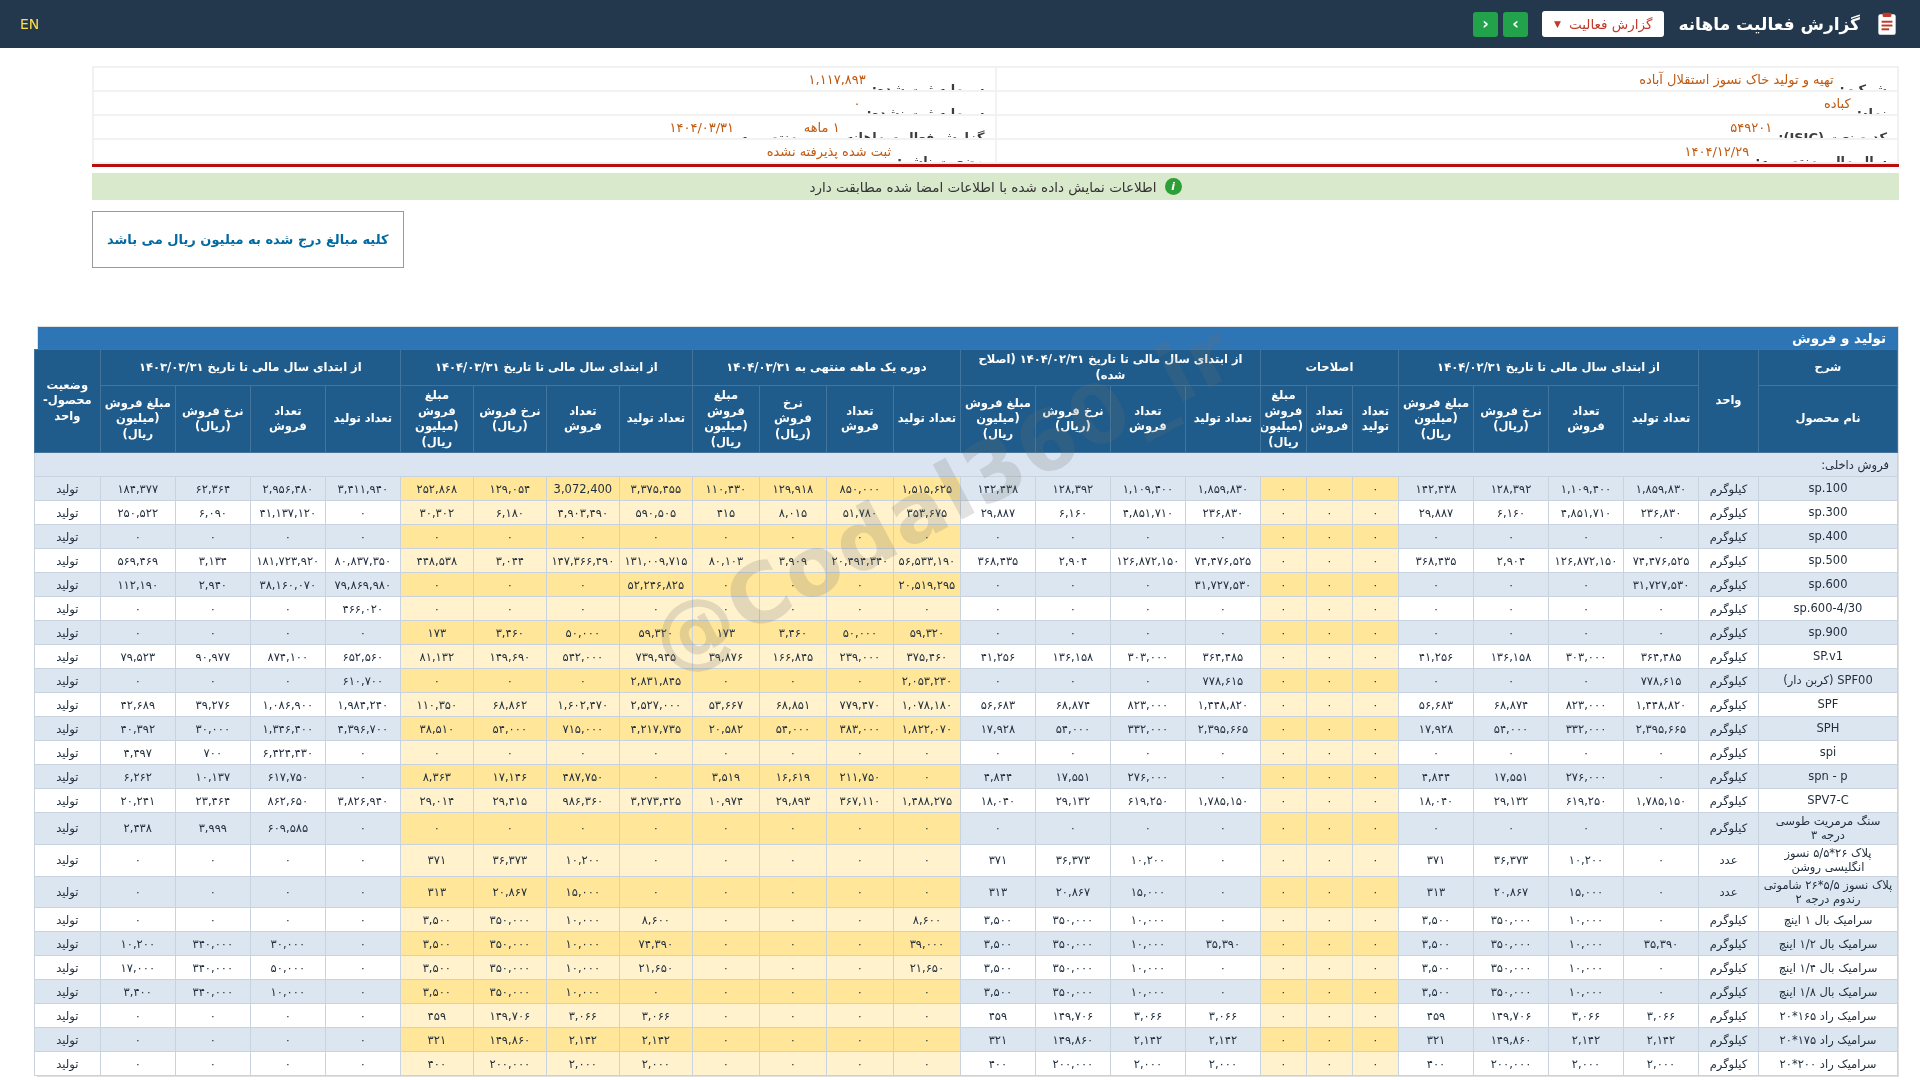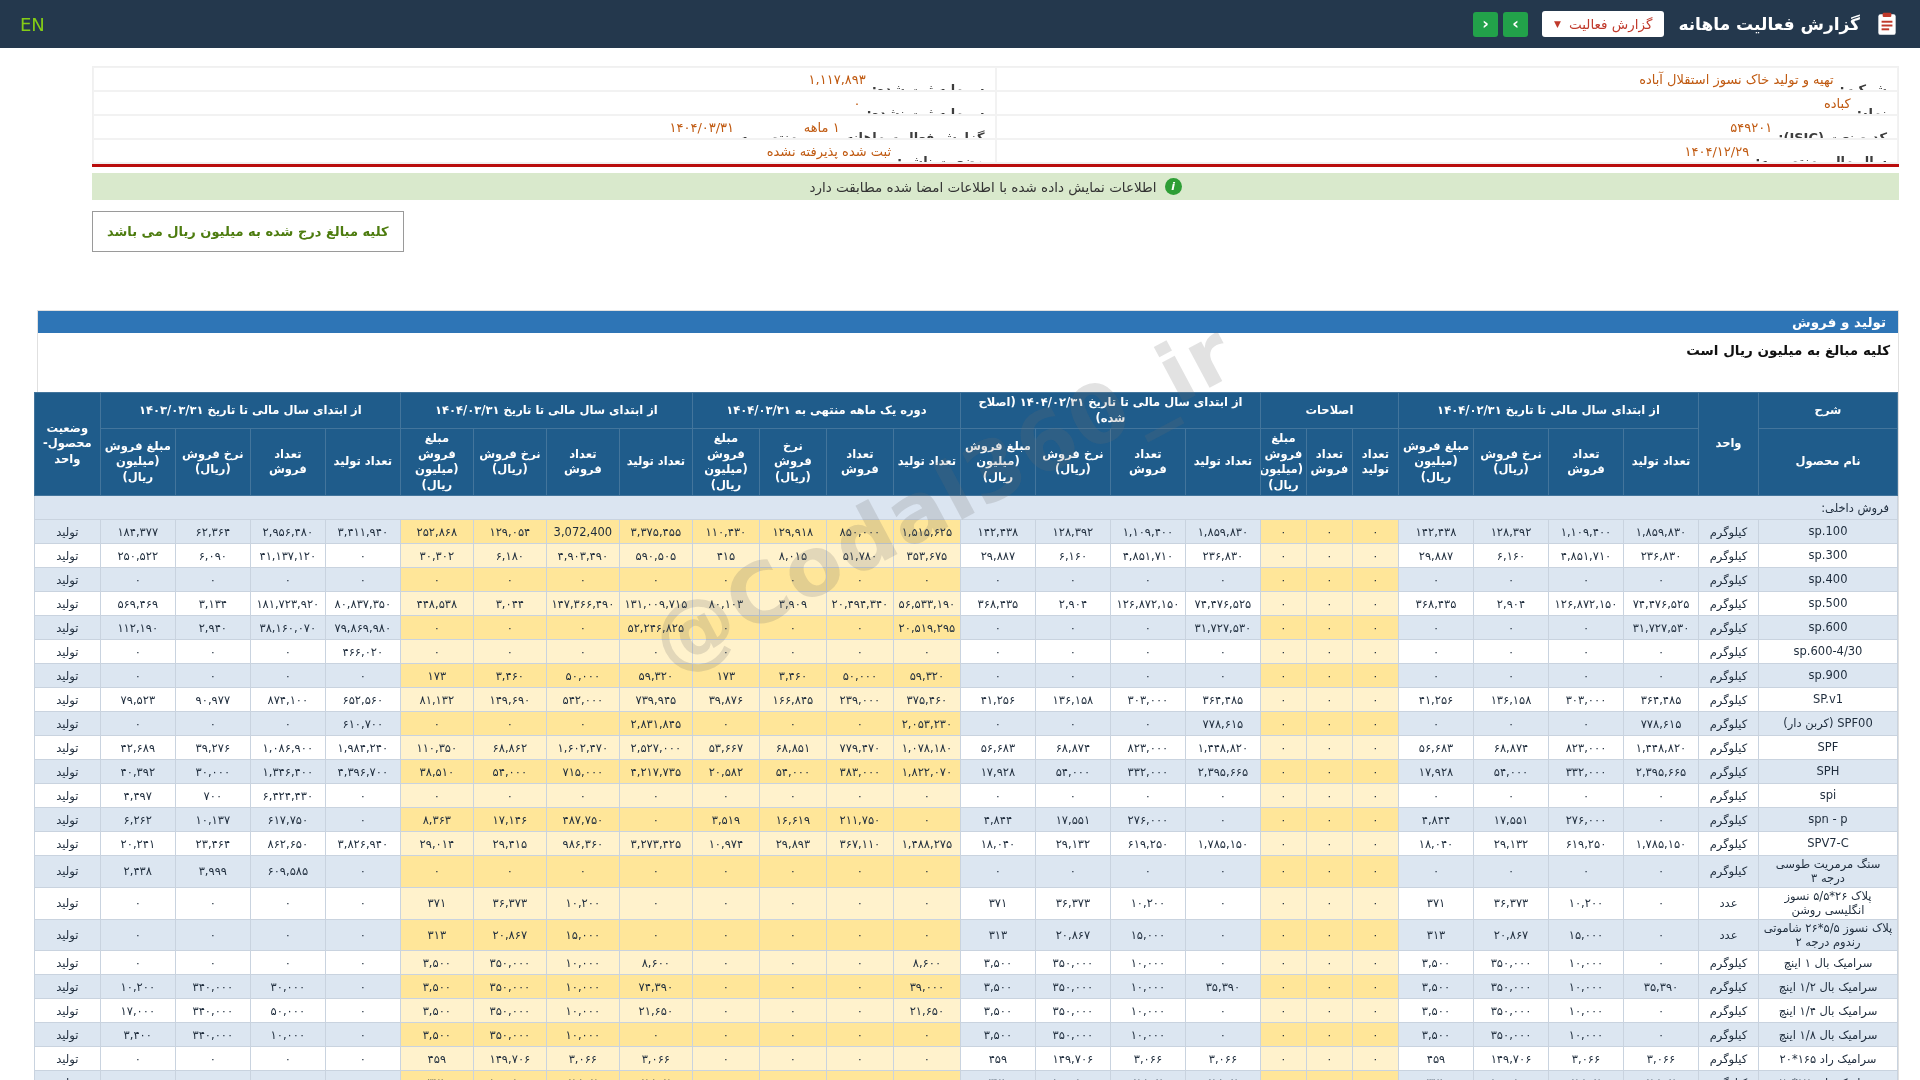--- a/index.html
+++ b/index.html
@@ -11,37 +11,37 @@
   .app-icon { display:flex; align-items:center; }
   .nav-title { color:#fff; font-size:17px; font-weight:bold; }
   .dropdown { background:#fff; border:none; border-radius:3px; padding:5px 12px; color:#c0392b;
               font-size:13.5px; display:flex; align-items:center; gap:8px; cursor:pointer; font-family:inherit; }
   .caret { font-size:9px; color:#c0392b; }
   .nav-btns { display:flex; gap:5px; }
   .nav-btn { width:25px; height:25px; background:#22a24a; color:#fff; border:none; border-radius:3px;
              font-size:16px; font-weight:bold; cursor:pointer; display:flex; align-items:center; justify-content:center;
              padding:0 0 2px 0; font-family:inherit; }
   .spacer { flex:1; }
-  .en-link { color:#84cc16; font-size:18px; cursor:pointer; text-decoration:none; }
+  .en-link { color:#fde047; font-size:14px; cursor:pointer; text-decoration:none; }
 
   
   .info { margin:18px 21px 0 92px; border:1px solid #f0f0f0; }
   .info-row { display:flex; }
   .info-cell { flex:1; display:flex; align-items:center; gap:6px; height:24px; padding:0 10px;
                border:1px solid #f2f2f2; font-size:13px; white-space:nowrap; overflow:hidden; }
   .lbl { font-weight:bold; color:#3d3d3d;margin-top:20px; }
   .val { color:#c05a11; }
   .redline { height:3px; background:#b90c0c; margin:0 21px 0 92px; }
   .notice { margin:6px 21px 0 92px; height:27px; background:#d9e9cc; display:flex; align-items:center;
             justify-content:center; gap:8px; font-size:13.5px; color:#333; }
   .notice-ic { width:17px; height:17px; border-radius:50%; background:#2e9e36; color:#fff; font-size:11px;
                font-weight:bold; font-style:italic; display:flex; align-items:center; justify-content:center; }
   .amounts-wrap { margin:11px 21px 0 92px; text-align:left; }
-  .amounts-box { display:inline-block; border:1px solid #9a9a9a; background:#fff; padding:12px 14px;
-                 font-size:13px; font-weight:bold; color:#4d7c0f; }
+  .amounts-box { display:inline-block; border:1px solid #9a9a9a; background:#fff; padding:20px 14px;
+                 font-size:13px; font-weight:bold; color:#0369a1; }
 
   
   .main { margin:58px 21px 0 37px; border:1px solid #e0e0e0; background:#fff; }
   .sec-title { background:#2e75b6; color:#fff; font-size:13.5px; font-weight:bold; padding:3px 12px; }
   .sec-note { font-size:13.5px; font-weight:bold; color:#111; padding:9px 8px 34px; background:#fff; }
 
   #data-table { width:100%; border-collapse:collapse; table-layout:fixed; direction:rtl; }
   #data-table th { background:#1f5c8b; color:#fff; border:1px solid #43759c; font-size:11.5px; font-weight:bold;
                    padding:2px 3px; text-align:center; vertical-align:middle; line-height:1.35; overflow:hidden; }
   #data-table thead tr.gr th { height:22px; }
@@ -134,21 +134,20 @@
   <span class="notice-ic">i</span>
   <span>اطلاعات نمایش داده شده با اطلاعات امضا شده مطابقت دارد</span>
 </div>
 
 <div class="amounts-wrap">
   <span class="amounts-box">کلیه مبالغ درج شده به میلیون ریال می باشد</span>
 </div>
 
 <section class="main">
   <div class="sec-title">تولید و فروش</div>
-  <div class="sec-note">کلیه مبالغ به میلیون ریال است</div>
   <table id="data-table">
       <colgroup>
         <col style="width: 139px;">
         <col style="width: 60px;">
         <col style="width: 75px;">
         <col style="width: 75px;">
         <col style="width: 75px;">
         <col style="width: 75px;">
         <col style="width: 46px;">
         <col style="width: 46px;">

